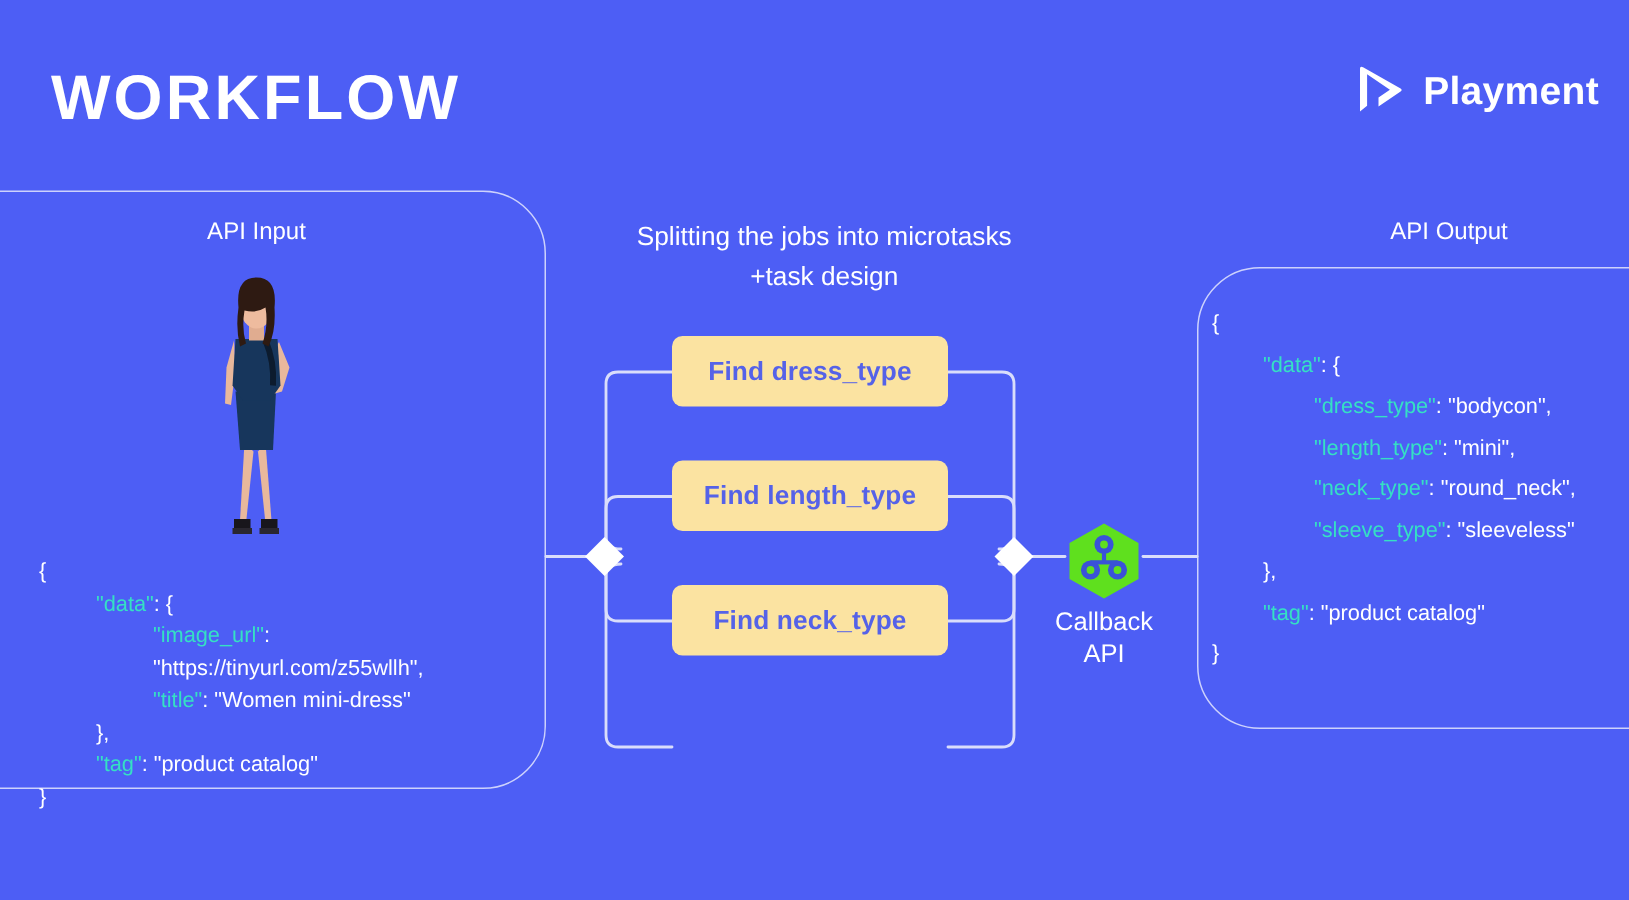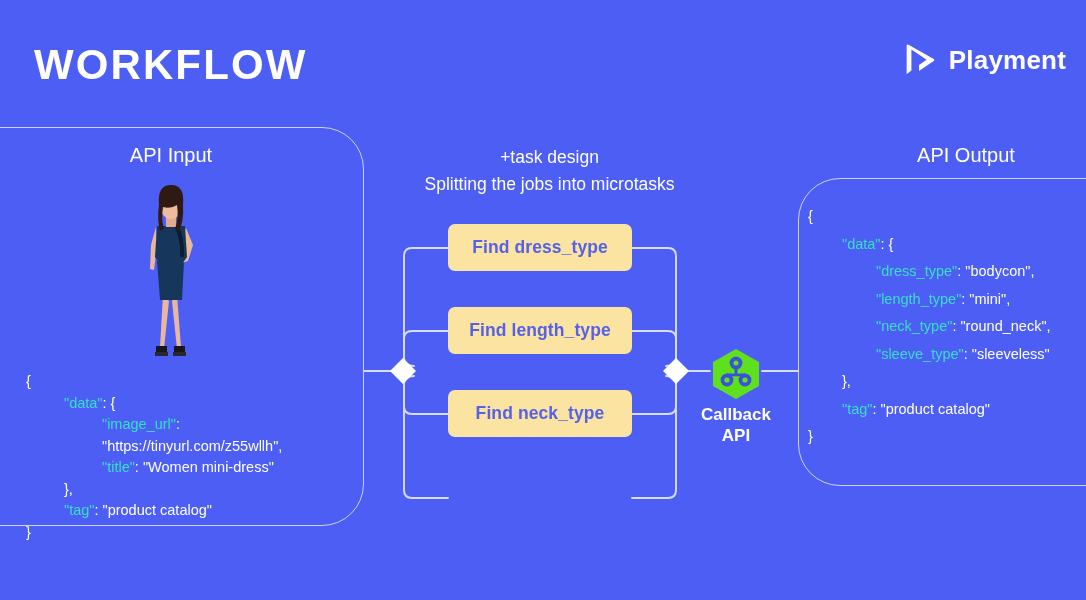--- a/index.html
+++ b/index.html
@@ -71,21 +71,21 @@
 
   #panel-output {
     left: 798px;
     top: 178px;
     width: 340px;
     height: 308px;
   }
 
   .panel-title {
     position: absolute;
-    font-size: 20px;
+    font-size: 16px;
     color: #ffffff;
     font-weight: 400;
     text-align: center;
     line-height: 26px;
     white-space: nowrap;
   }
 
   #title-input { left: 60px; top: 142px; width: 222px; }
   #title-output { left: 830px; top: 142px; width: 272px; }
 
@@ -173,21 +173,20 @@
   #task-2 { top: 390px; }
   #task-3 { top: 474px; }
 
   
   #callback-node {
     position: absolute;
     left: 692px;
     top: 348px;
     width: 88px;
     text-align: center;
-    font-weight: bold;
   }
   #callback-hex { display: block; margin: 0 auto; width: 52px; height: 52px; }
   #callback-label {
     margin-top: 4px;
     color: #ffffff;
     font-size: 17px;
     line-height: 21px;
   }
 </style>
 </head>
@@ -252,22 +251,22 @@
     <div class="jline ind-out2"><span class="jkey">"dress_type"</span><span class="jval">: "bodycon",</span></div>
     <div class="jline ind-out2"><span class="jkey">"length_type"</span><span class="jval">: "mini",</span></div>
     <div class="jline ind-out2"><span class="jkey">"neck_type"</span><span class="jval">: "round_neck",</span></div>
     <div class="jline ind-out2"><span class="jkey">"sleeve_type"</span><span class="jval">: "sleeveless"</span></div>
     <div class="jline ind-out1"><span class="jpunc">},</span></div>
     <div class="jline ind-out1"><span class="jkey">"tag"</span><span class="jval">: "product catalog"</span></div>
     <div class="jline"><span class="jpunc">}</span></div>
   </div>
 
   <div id="split-caption">
+    <div>Splitting the jobs into microtasks</div>
     <div>+task design</div>
-    <div>Splitting the jobs into microtasks</div>
   </div>
 
   <svg id="wires" viewBox="0 0 1086 600">
     <g fill="none" stroke="#d9ddfb" stroke-width="1.9" stroke-linecap="round">
 
       <path d="M364 371 H392"></path>
 
       <path d="M414 371 H409 Q404 371 404 364 V256 Q404 248 412 248 H448"></path>
       <path d="M414 366 Q404 366 404 358 V339 Q404 331 412 331 H448"></path>
       <path d="M414 376 Q404 376 404 384 V406 Q404 414 412 414 H448"></path>

